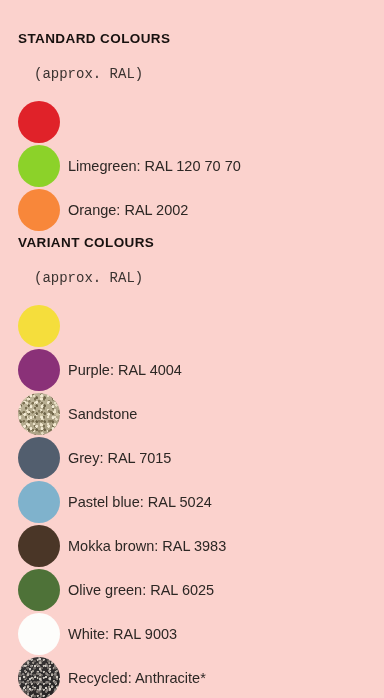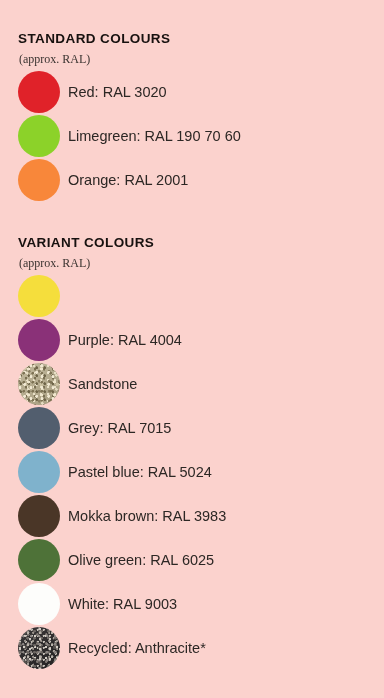--- a/index.html
+++ b/index.html
@@ -36,24 +36,24 @@
     padding: 0 0 0 18px;
     font-family: "Liberation Sans", sans-serif;
     font-size: 13.5px;
     font-weight: bold;
     letter-spacing: 0.4px;
     color: #17110F;
     line-height: 18px;
     text-transform: uppercase;
   }
   .section-subheading {
-    margin: 1px;
+    margin: 16px;
     padding: 1px 0 0 18px;
-    font-family: Liberation Serif, serif;
-    font-size: 12px;
+    font-family: Liberation Mono, monospace;
+    font-size: 14px;
     font-weight: normal;
     color: #3A3330;
     line-height: 19px;
   }
 
   
   .swatch-list {
     list-style: none;
     margin: 0;
     padding: 0;
@@ -122,29 +122,28 @@
 <body style="background: rgb(251, 210, 205);">
 
 <div class="page" style="background: rgb(251, 210, 205);">
 
   <section class="section" id="section-standard">
     <h2 class="section-heading">STANDARD COLOURS</h2>
     <p class="section-subheading">(approx. RAL)</p>
     <ul class="swatch-list">
       <li class="swatch-row">
         <span class="swatch-dot" style="background: rgb(224, 34, 41);"></span>
-        <span class="swatch-label">Red: RAL 3020</span>
       </li>
       <li class="swatch-row">
         <span class="swatch-dot" style="background: rgb(140, 210, 41);"></span>
-        <span class="swatch-label">Limegreen: RAL 190 70 60</span>
+        <span class="swatch-label">Limegreen: RAL 120 70 70</span>
       </li>
       <li class="swatch-row">
         <span class="swatch-dot" style="background: rgb(248, 135, 58);"></span>
-        <span class="swatch-label">Orange: RAL 2001</span>
+        <span class="swatch-label">Orange: RAL 2002</span>
       </li>
     </ul>
   </section>
 
   <section class="section" id="section-variant">
     <h2 class="section-heading">VARIANT COLOURS</h2>
     <p class="section-subheading">(approx. RAL)</p>
     <ul class="swatch-list">
       <li class="swatch-row">
         <span class="swatch-dot" style="background: rgb(245, 222, 60);"></span>

